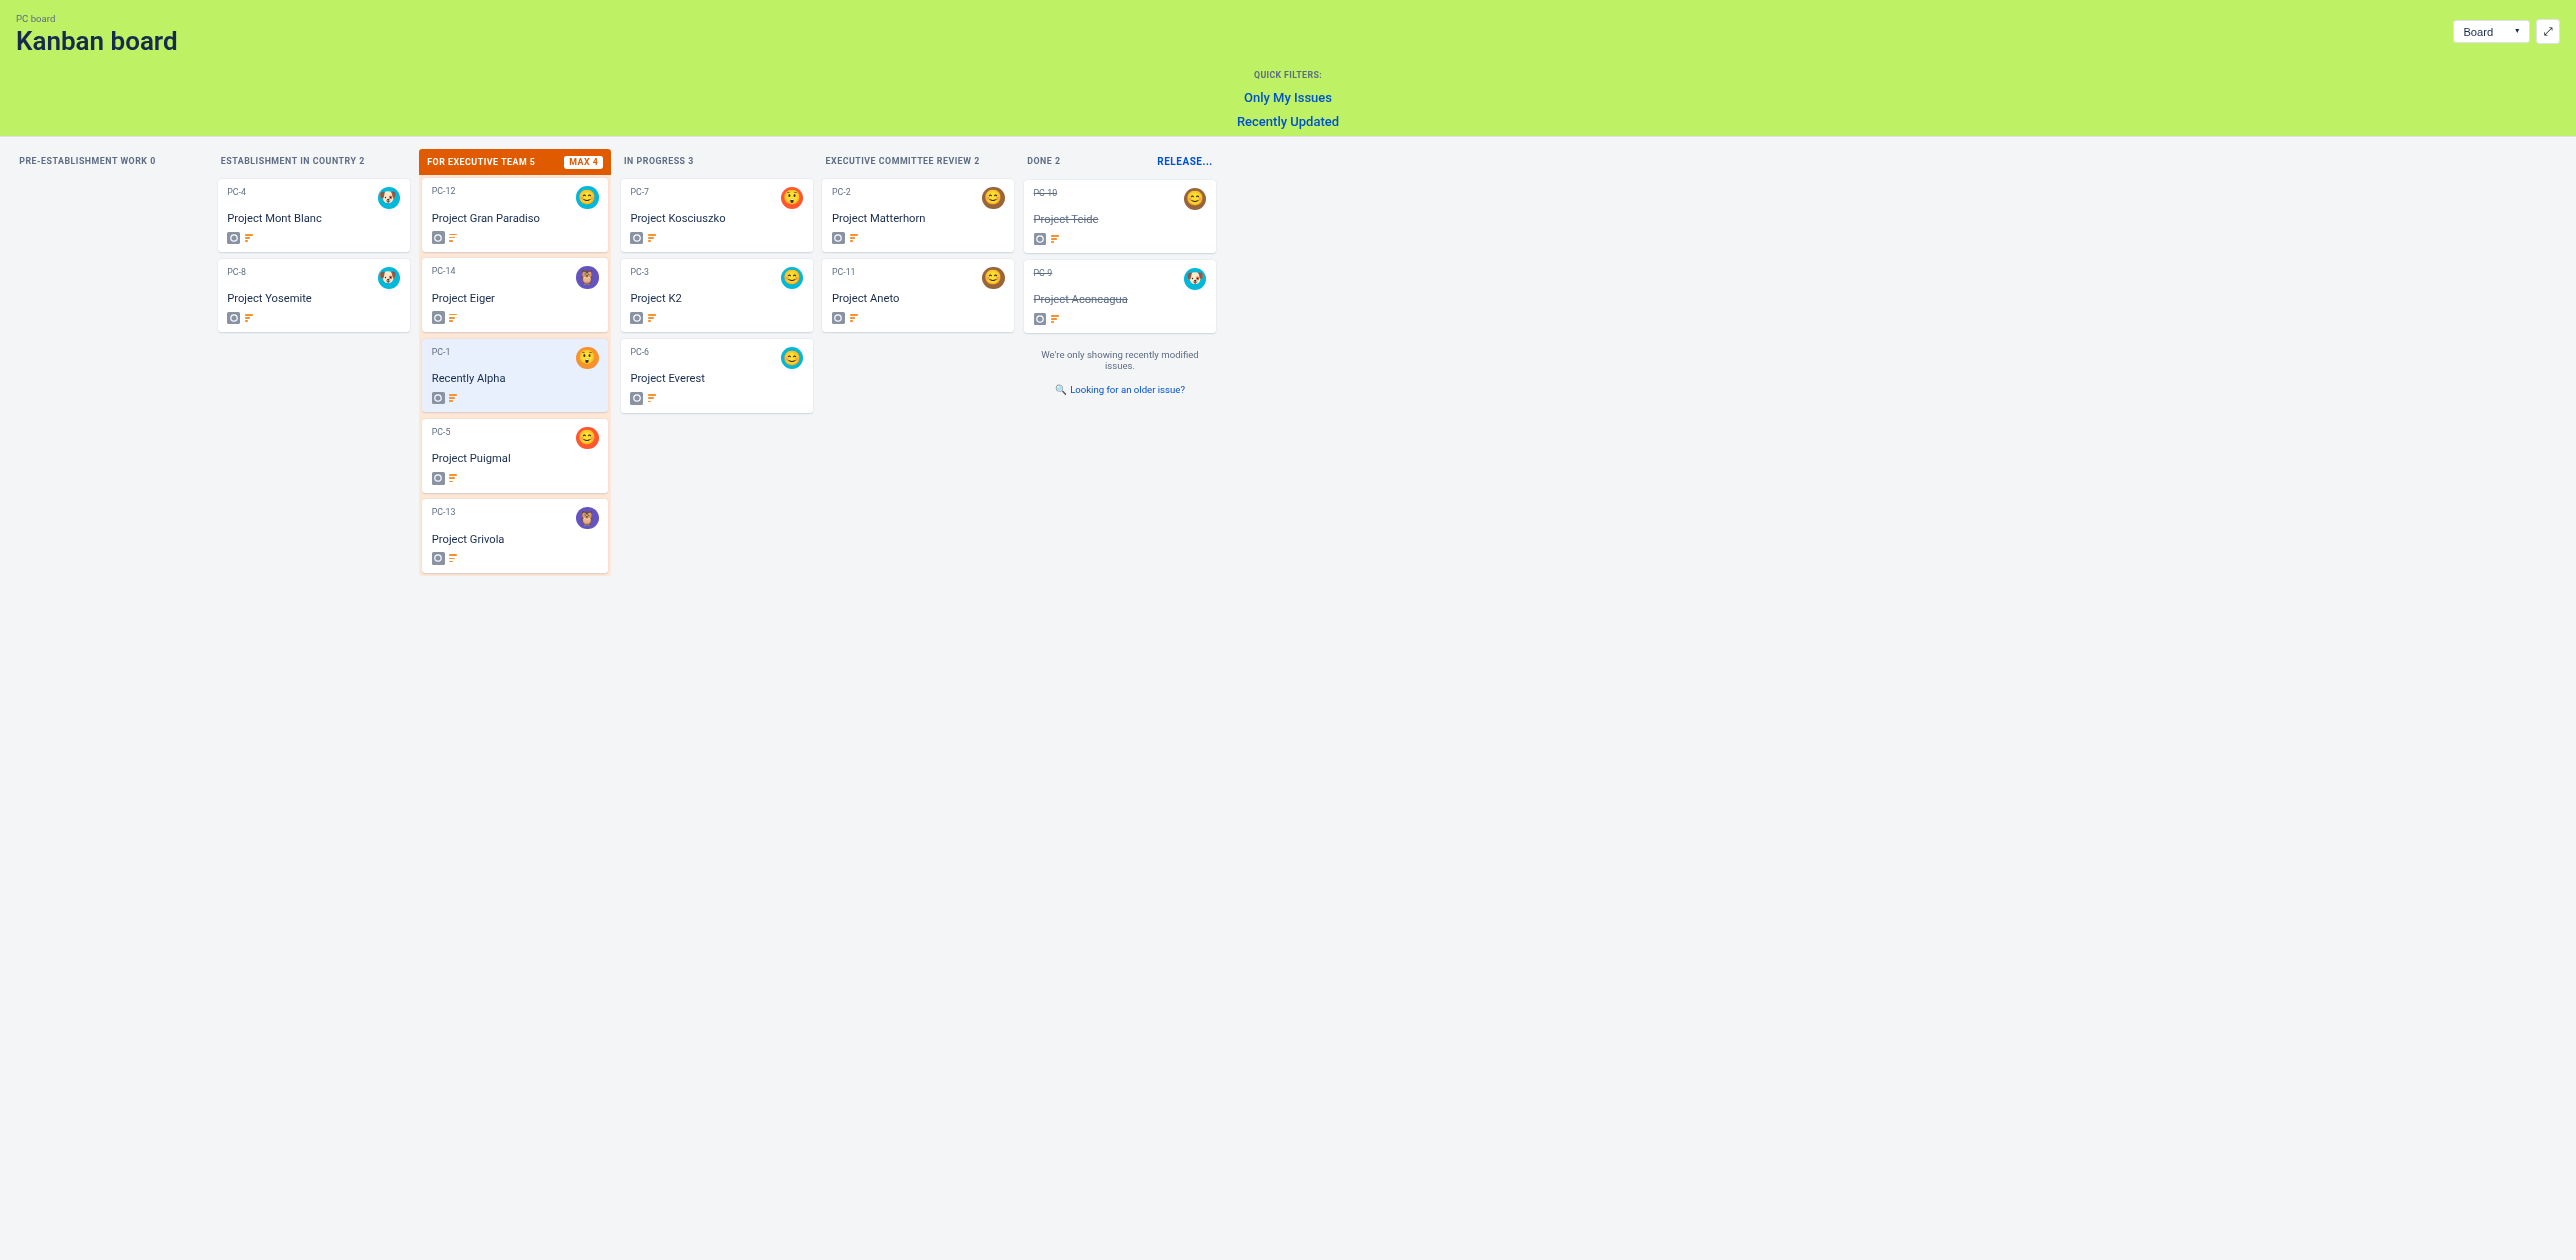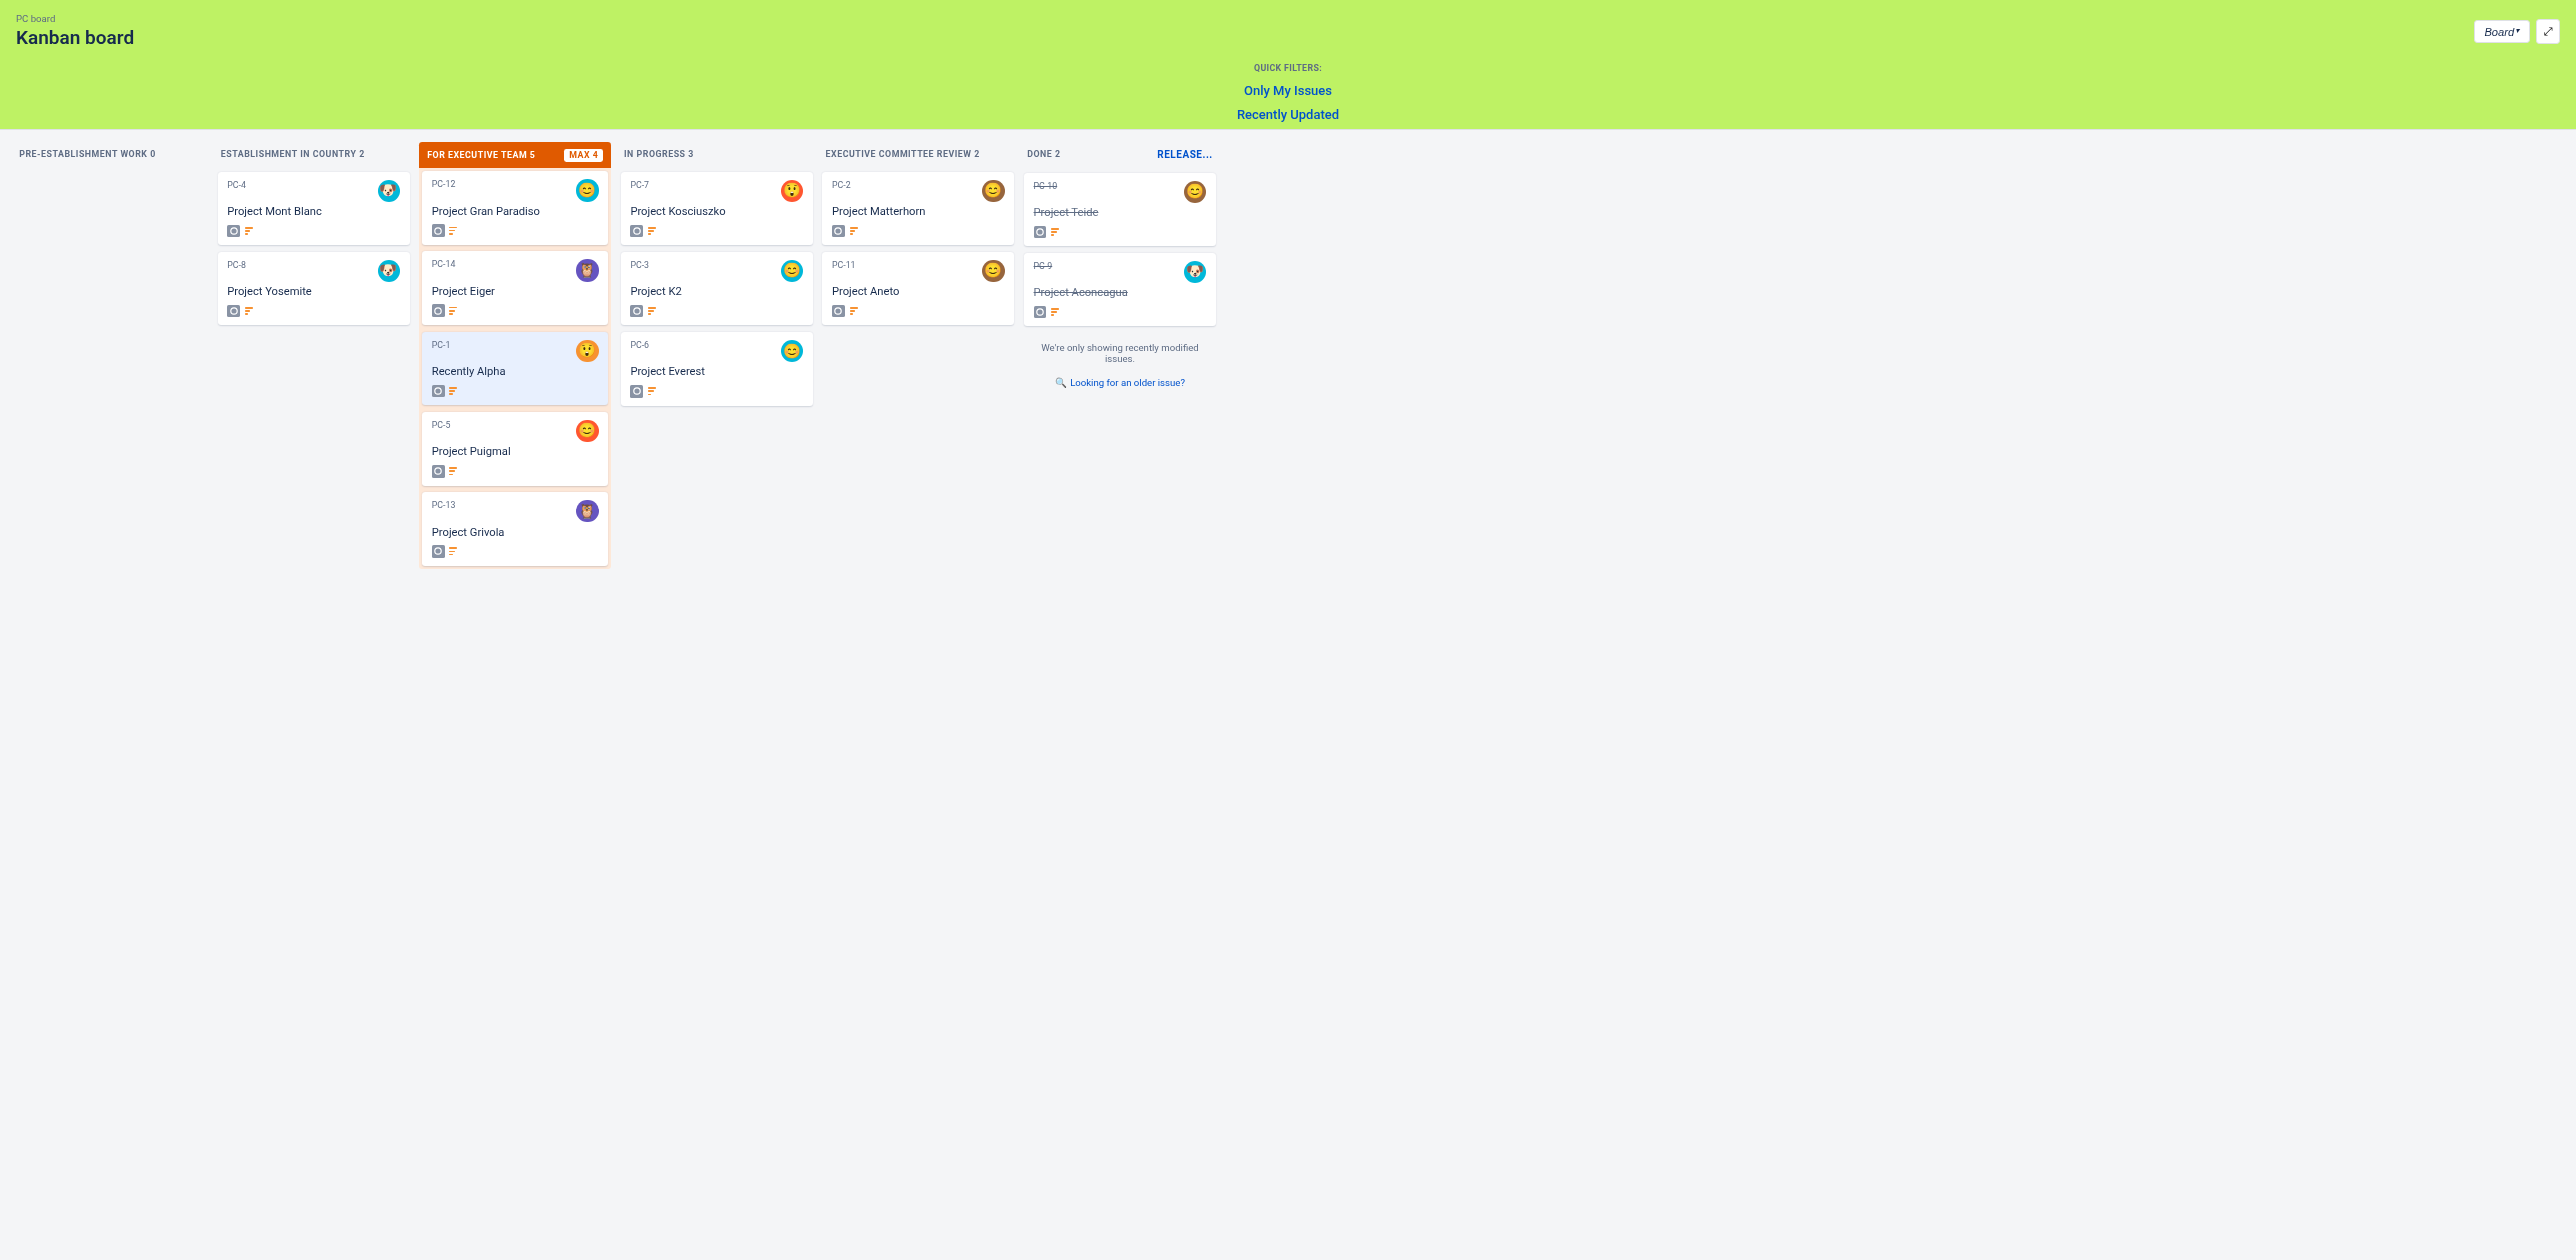--- a/index.html
+++ b/index.html
@@ -5,29 +5,28 @@
     * { box-sizing: border-box; margin: 0; padding: 0; }
     body {
       font-family: -apple-system, BlinkMacSystemFont, 'Segoe UI', Roboto, sans-serif;
       background: #f4f5f7;
       color: #172b4d;
       font-size: 11.2px;
     }
     .board-btn {
       display: flex;
       align-items: flex-start;
-      gap: 1px;
+      gap: 22px;
       border: 0.8px solid #dfe1e6;
       background: #fff;
       border-radius: 3.2px;
       padding: 4.8px 9.6px;
       font-size: 11.2px;
       cursor: pointer;
       color: #172b4d;
-      font-style: italic;
     }
     .expand-btn {
       border: 0.8px solid #dfe1e6;
       background: #fff;
       border-radius: 3.2px;
       padding: 4.8px 6.4px;
       cursor: pointer;
       display: flex;
       align-items: center;
     }
@@ -170,21 +169,21 @@
   </style>
 </head>
 <body>
 
 <div>
   <div style="background:#bef264; padding: 13px 16px 0 16px; border-bottom: 0.8px solid #dfe1e6;">
     <div style="display:flex; align-items:flex-start; justify-content:space-between;">
       <div>
         <div style="font-size:9.6px; color:#5e6c84; margin-bottom:1.6px;">PC board</div>
         <div style="display:flex; align-items:center; gap:6.4px;">
-          <h1 style="font-size:19px; font-weight:600; color:#172b4d; margin-bottom:8px;text-align:center;">Kanban board</h1>
+          <h1 style="font-size:26px; font-weight:600; color:#172b4d; margin-bottom:8px;text-align:center;">Kanban board</h1>
         </div>
       </div>
       <div class="header-actions" style="padding-top:6.4px;">
         <button class="board-btn">
           <span>Board</span>
           <span style="font-size:8px;">▾</span>
         </button>
         <button class="expand-btn">
           <span style="font-size:11.2px;">⤢</span>
         </button>

